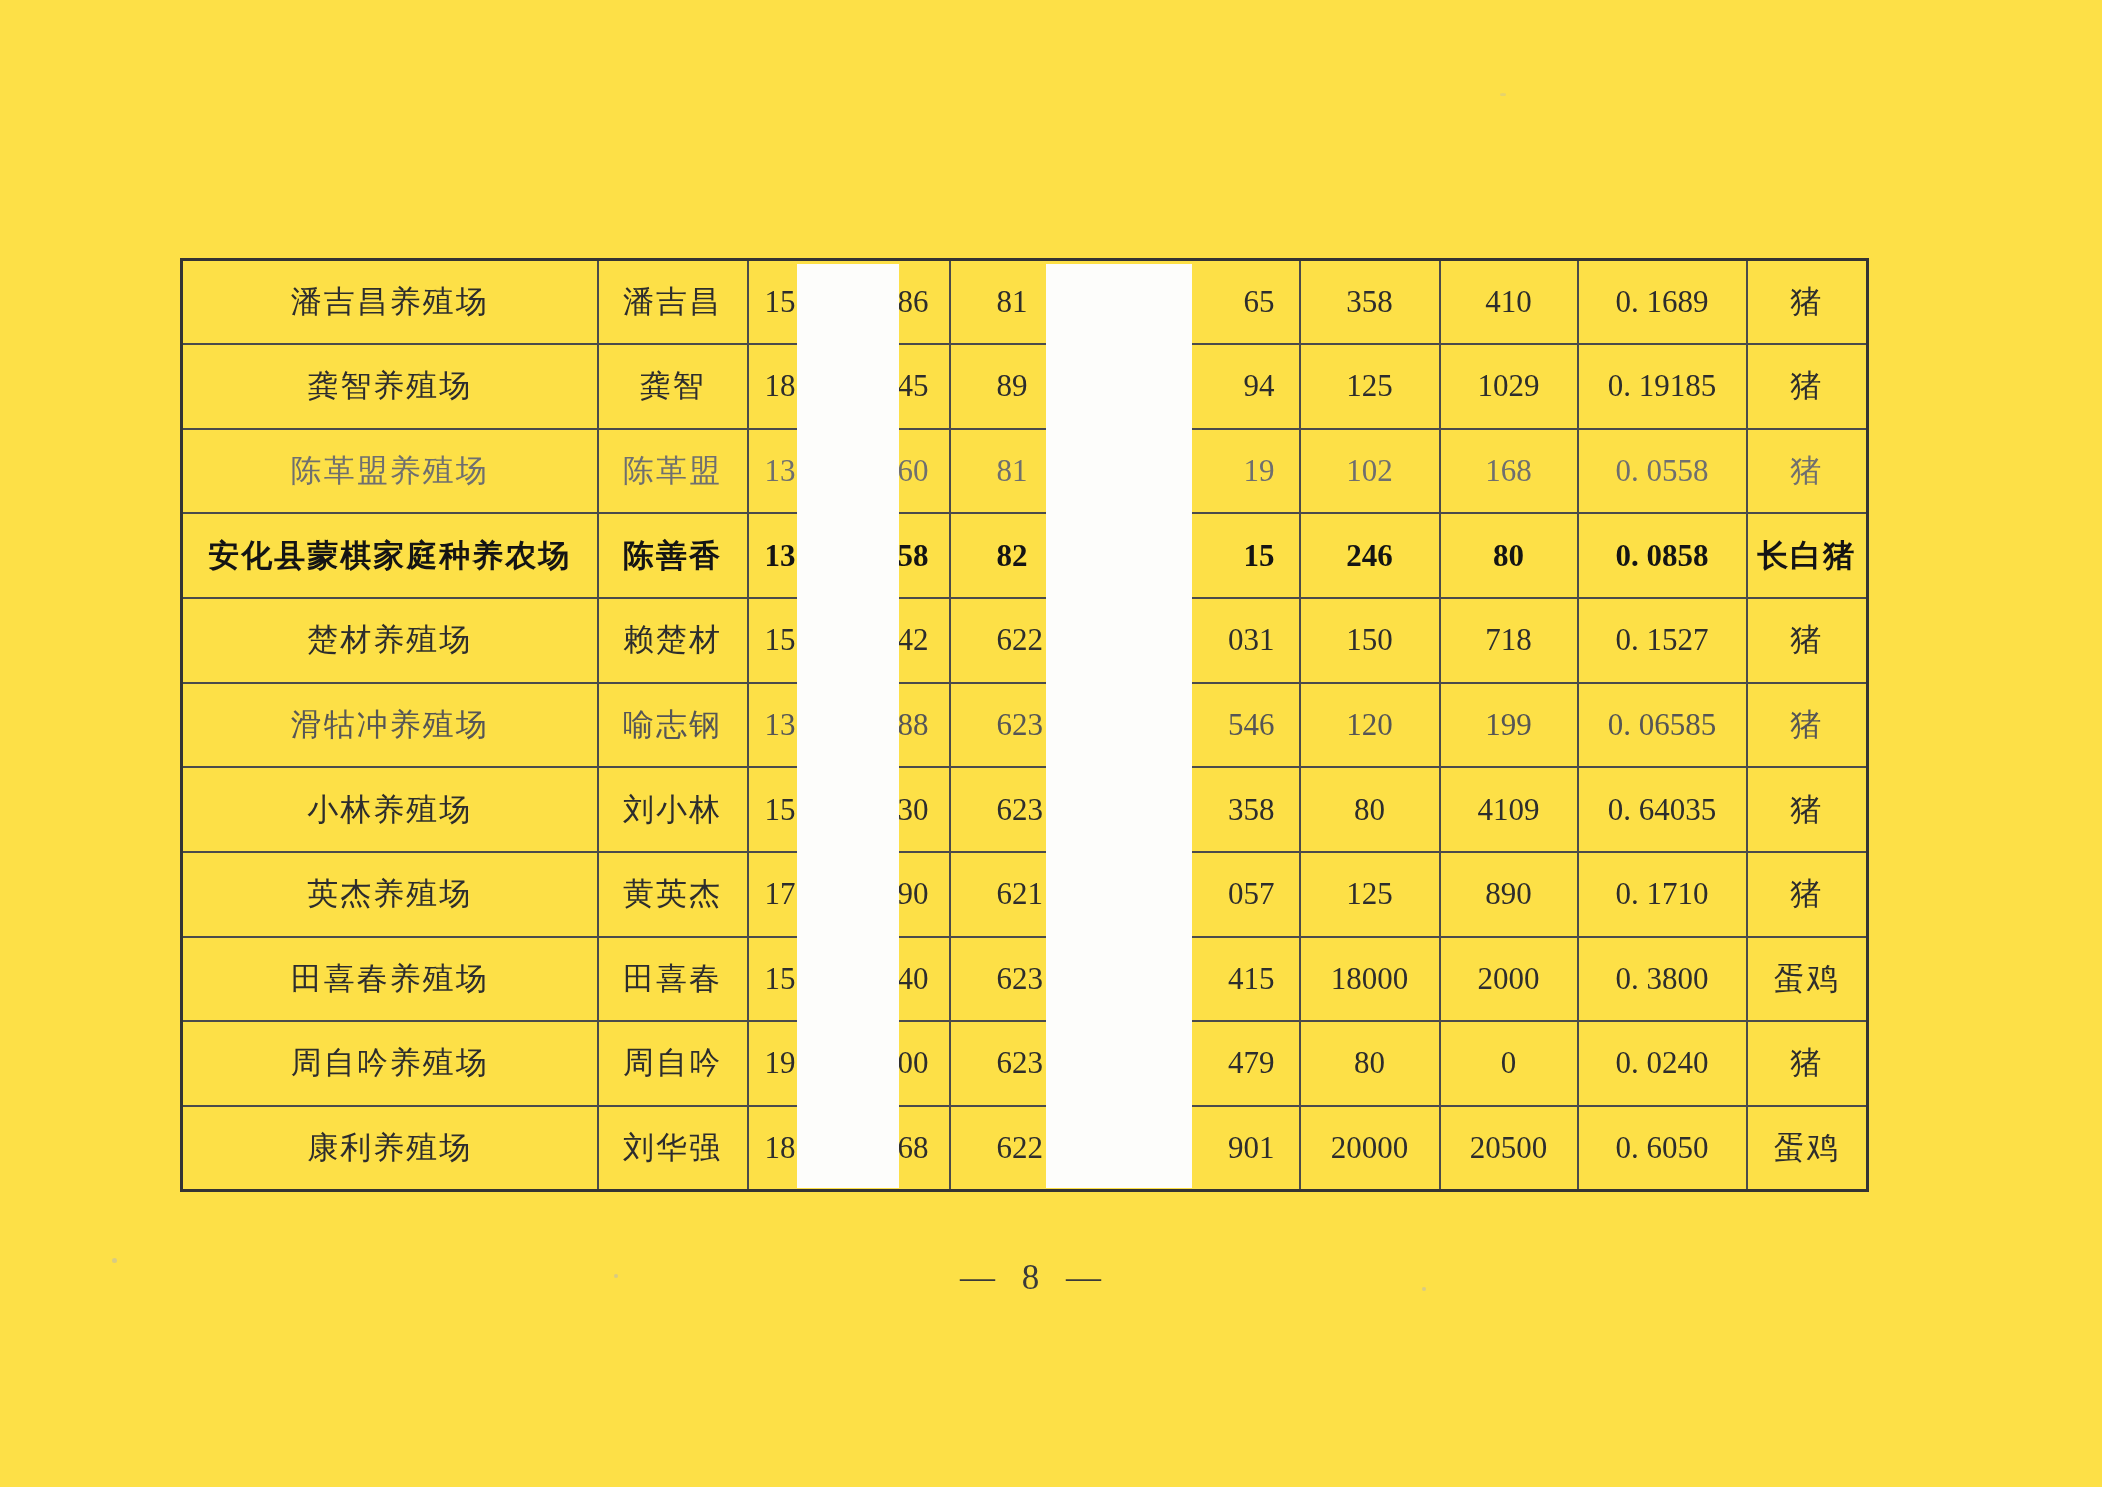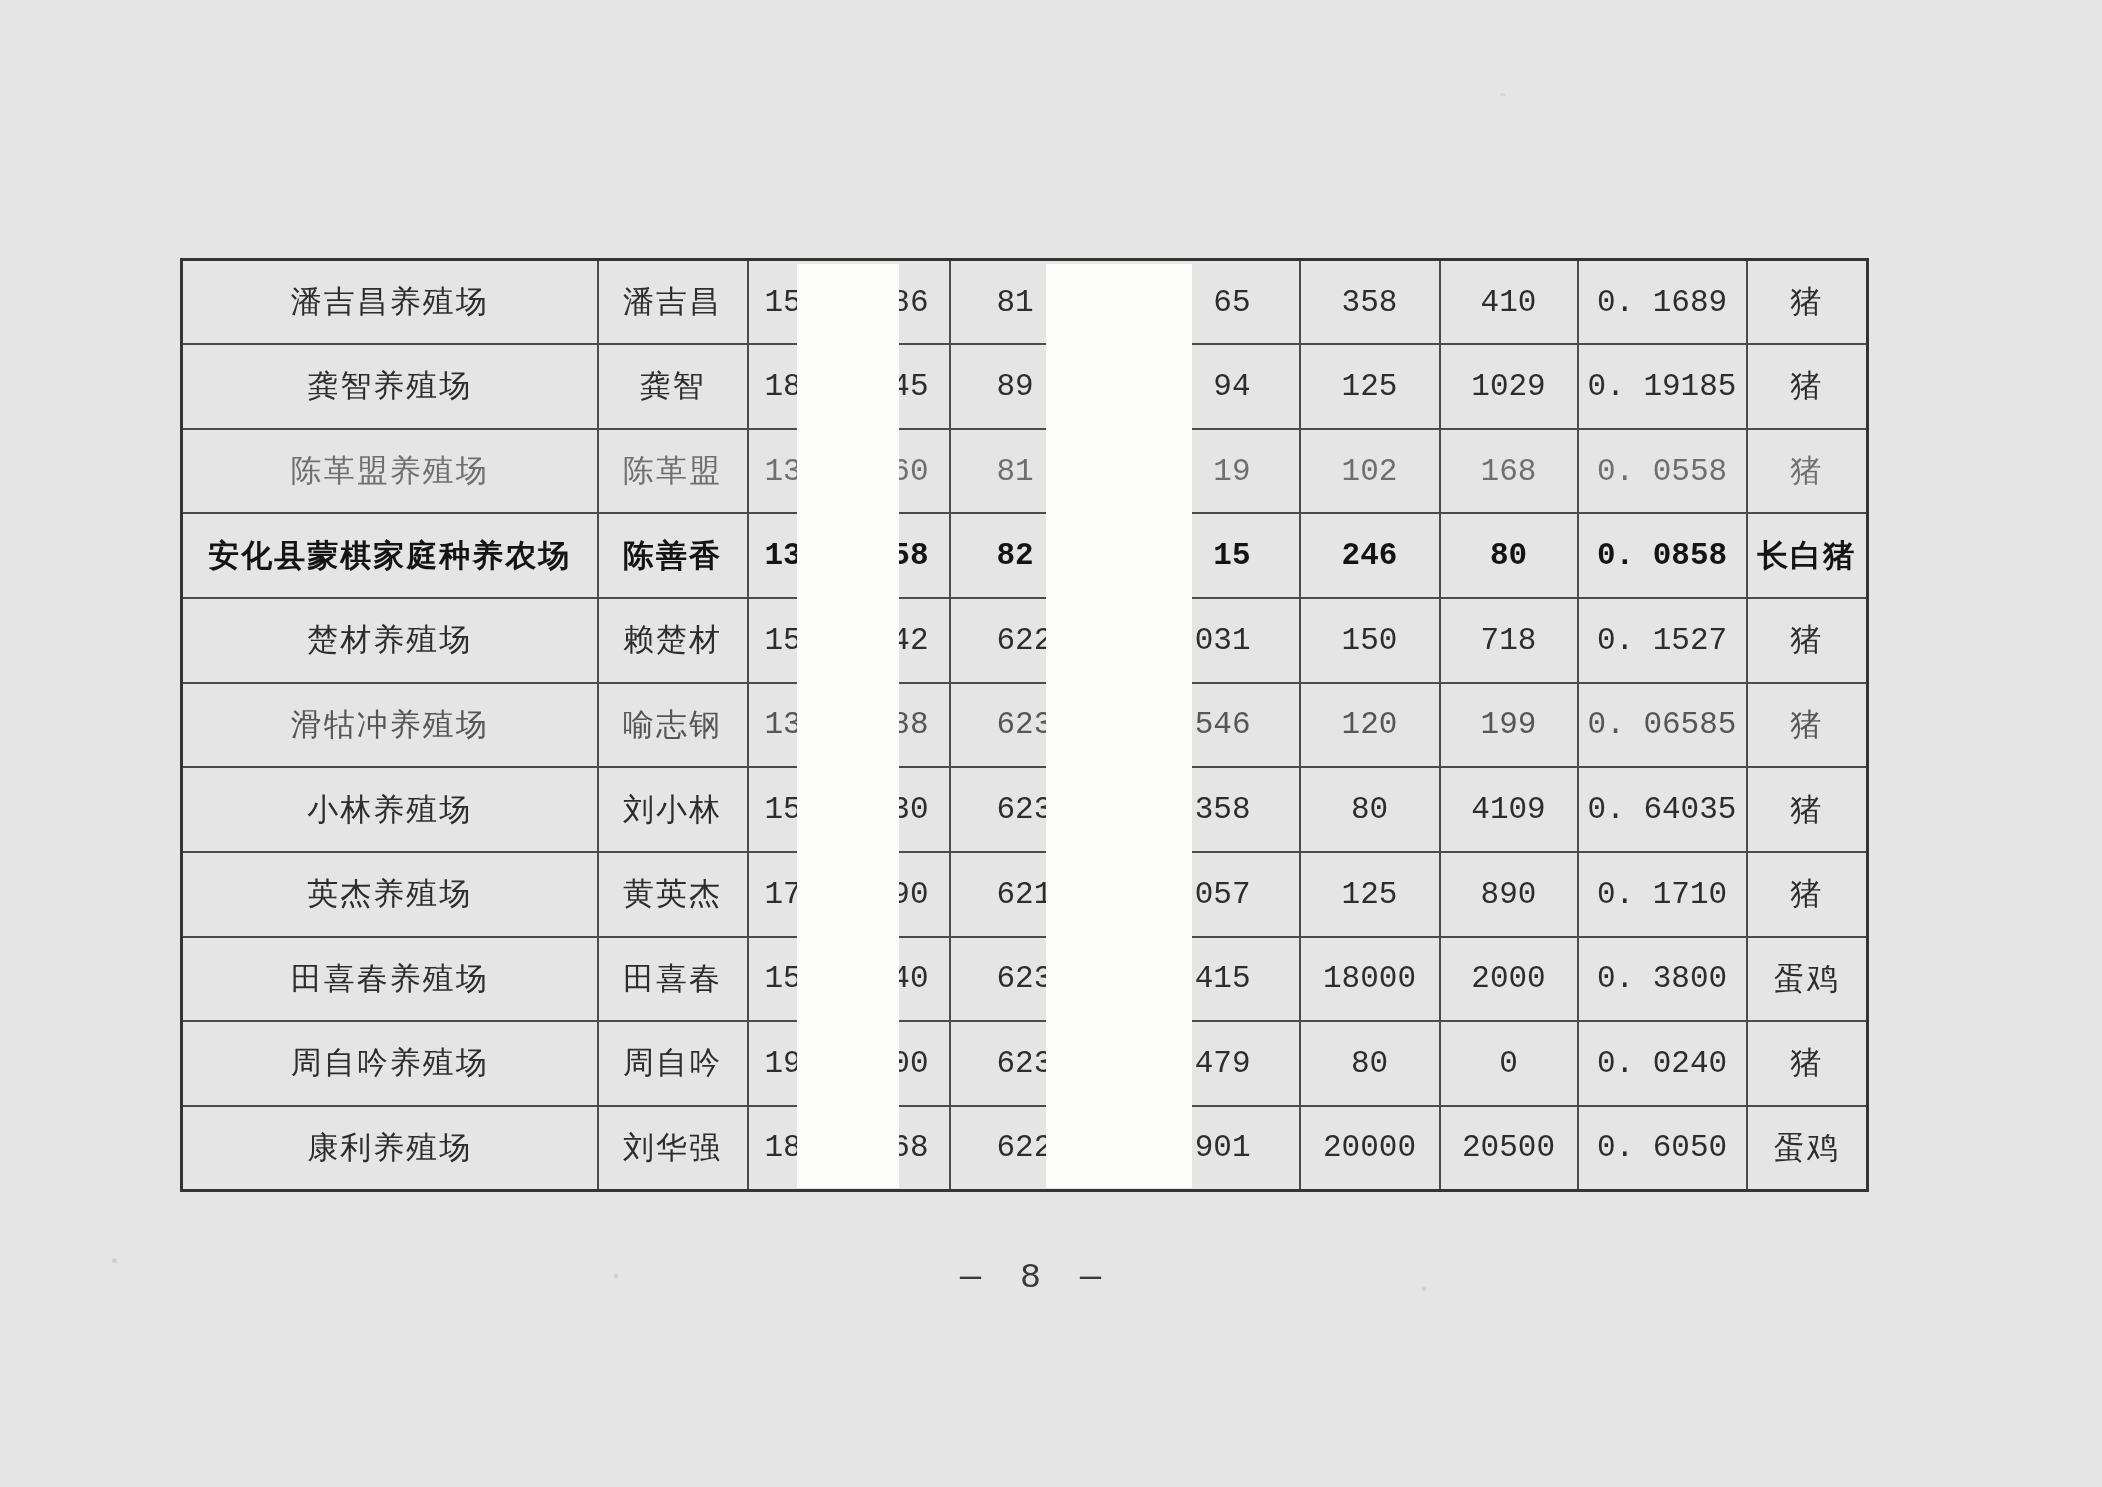--- a/index.html
+++ b/index.html
@@ -1,21 +1,21 @@
 <!DOCTYPE html>
 <html><head>
 <meta charset="utf-8">
 <style>
   html,body{margin:0;padding:0;background:#ffffff;}
   .page{
     position:relative;
     width:2102px;height:1487px;
-    background:#e5e5e5;
+    background:#fde047;
     overflow:hidden;
-    font-family:Liberation Mono, monospace;
+    font-family:Liberation Serif, serif;
     color:#2d2d2d;
   }
   table.farm-table{
     position:absolute;left:180px;top:258px;
     width:1686px;height:934px;
     border-collapse:collapse;table-layout:fixed;
     border:3px solid #343434;
   }
   table.farm-table td{
     border:2px solid #4b4b4b;
@@ -23,21 +23,21 @@
     text-align:center;vertical-align:middle;
     font-size:31px;
     overflow:hidden;white-space:nowrap;
   }
   td.cn{font-size:32px;letter-spacing:2px;}
   td.split > div{
     display:flex;justify-content:space-between;align-items:center;
     width:100%;height:100%;
   }
   td.phone > div{padding:0 20px 0 16px;box-sizing:border-box;}
-  td.code  > div{padding:0 48px 0 46px;box-sizing:border-box;}
+  td.code  > div{padding:0 24px 0 46px;box-sizing:border-box;}
   
   tr{height:58.37px;}
   tr.faded{color:#6f6f6f;}
   tr.semifaded{color:#565656;}
   tr.boldrow{color:#141414;font-weight:bold;}
   tr.darkrow{color:#202020;}
   
   .redaction{
     position:absolute;top:264px;height:924px;
     background:#fdfdfb;

